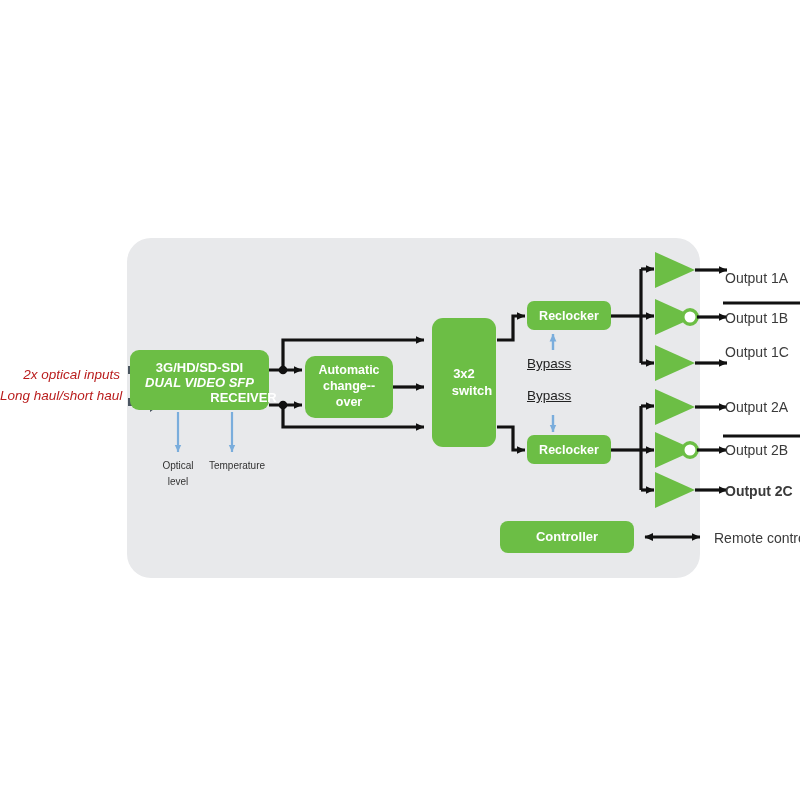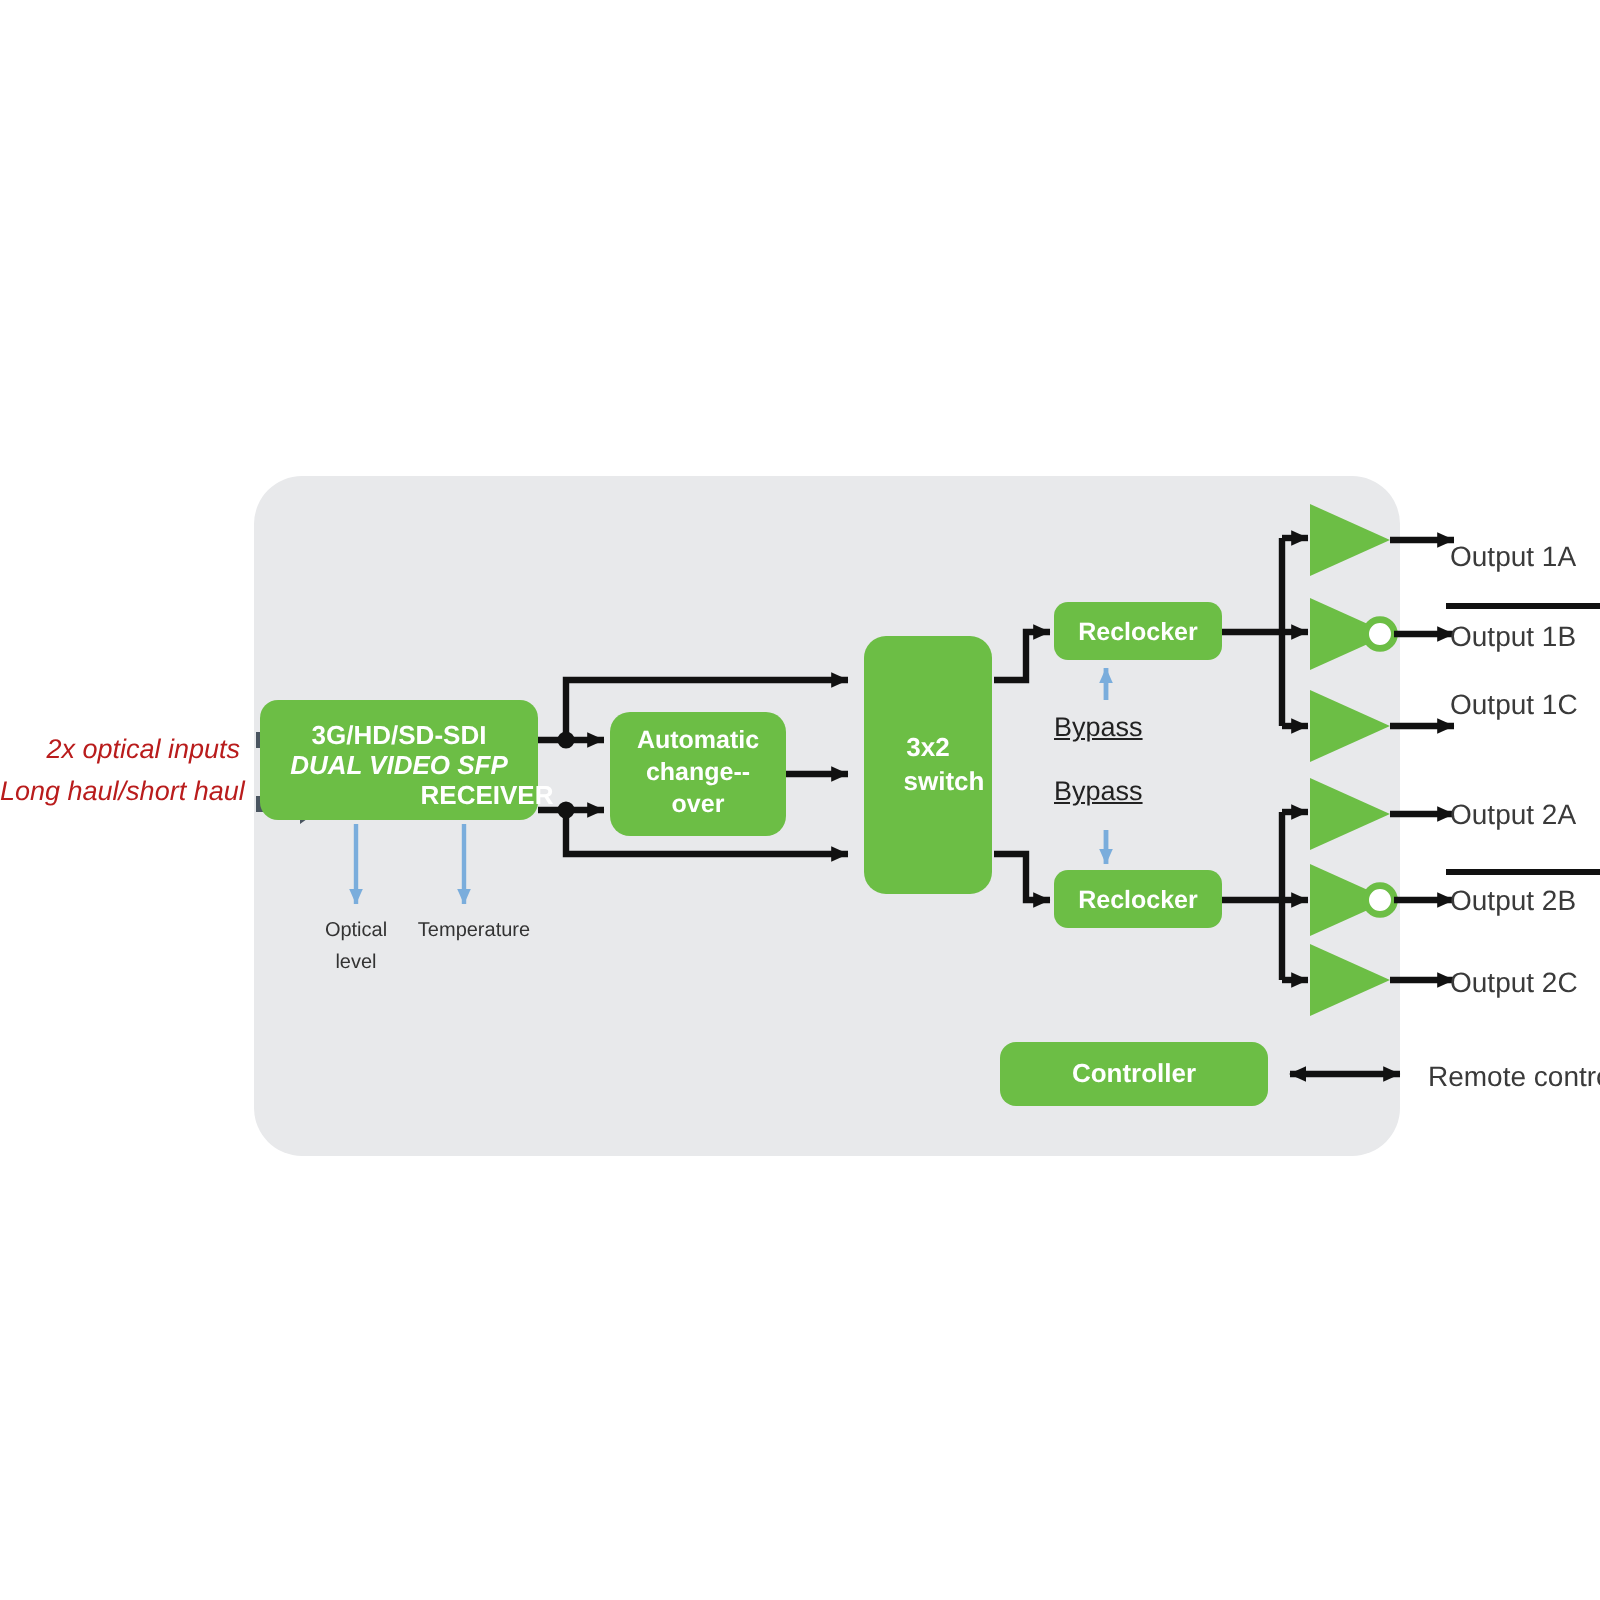--- a/index.html
+++ b/index.html
@@ -207,17 +207,17 @@
   <div class="small-note" style="left:182px; top:458px; width:110px;">Temperature</div>
 
   <div class="bypass-note" style="left:527px; top:356px;">Bypass</div>
   <div class="bypass-note" style="left:527px; top:388px;">Bypass</div>
 
   <div class="out-lbl" style="left:725px; top:270px;">Output 1A</div>
   <div class="out-lbl" style="left:725px; top:310px;">Output 1B</div>
   <div class="out-lbl" style="left:725px; top:344px;">Output 1C</div>
   <div class="out-lbl" style="left:725px; top:399px;">Output 2A</div>
   <div class="out-lbl" style="left:725px; top:442px;">Output 2B</div>
-  <div class="out-lbl" style="left:725px; top:483px;">Output 2C</div>
+  <div class="out-lbl" style="left:725px; top:483px;font-weight:bold;">Output 2C</div>
 
   <div class="out-lbl" style="left:714px; top:530px;">Remote control</div>
 
 </div>
 
 </body></html>

